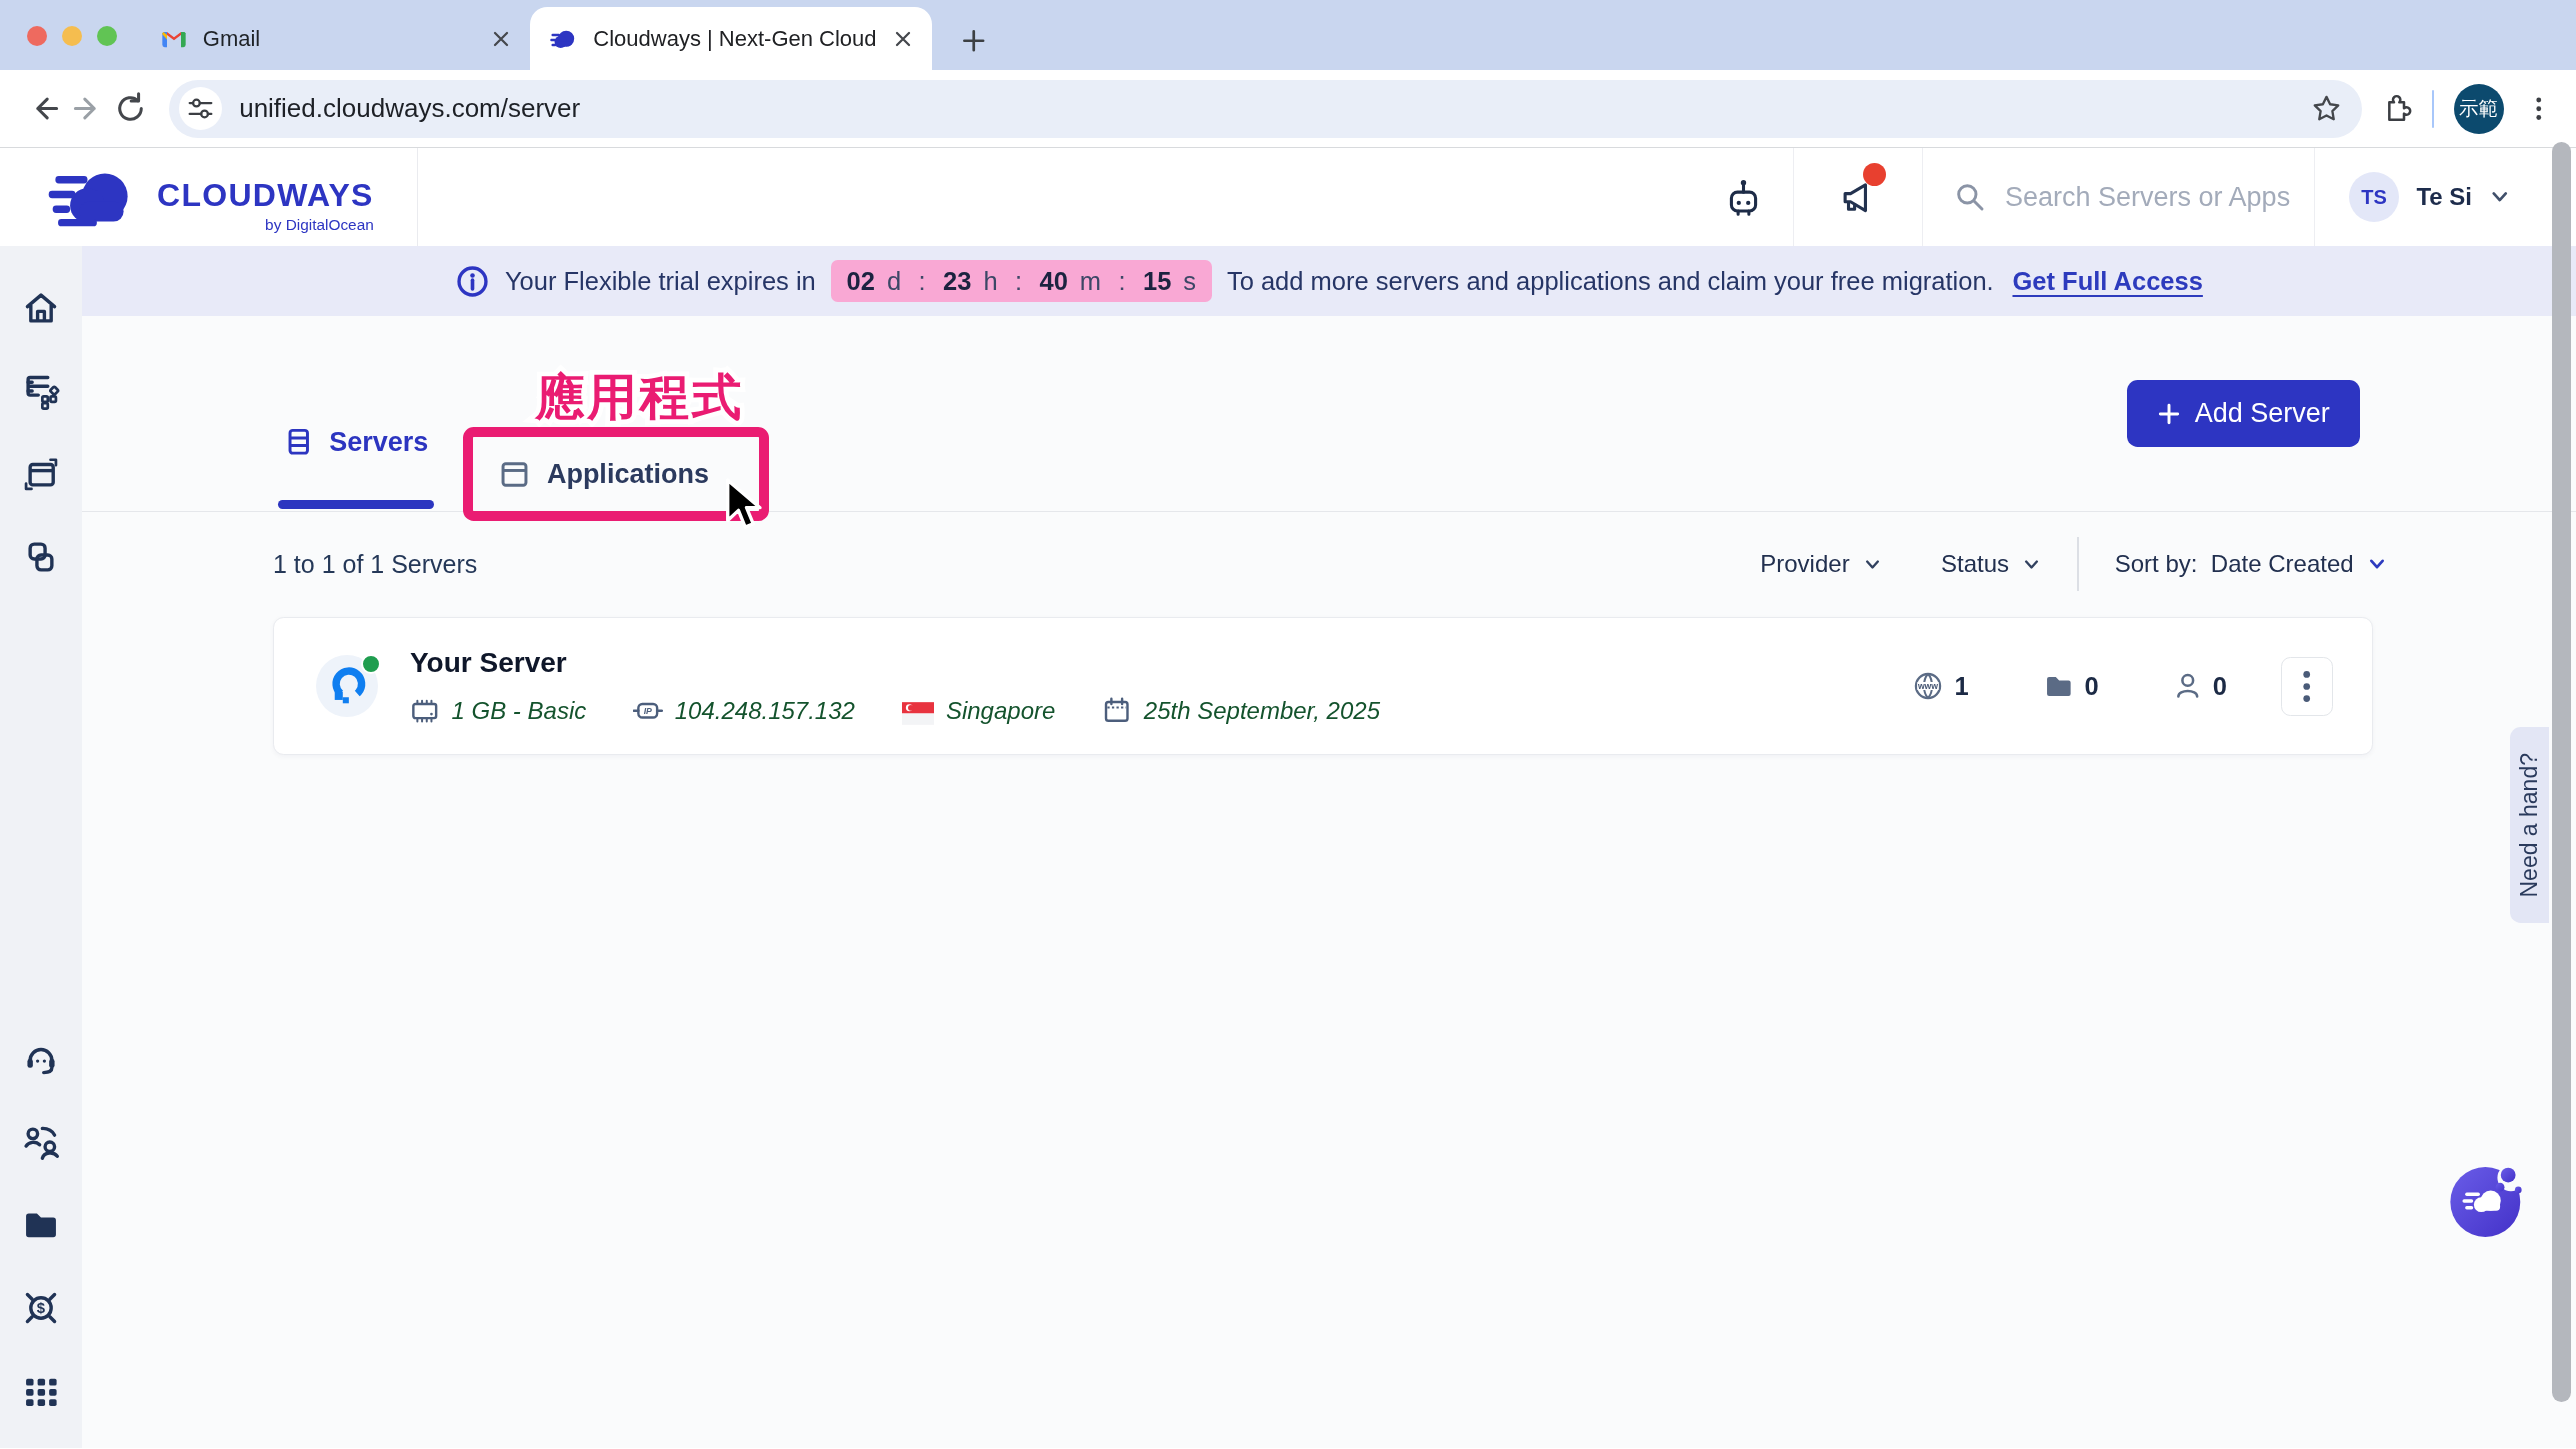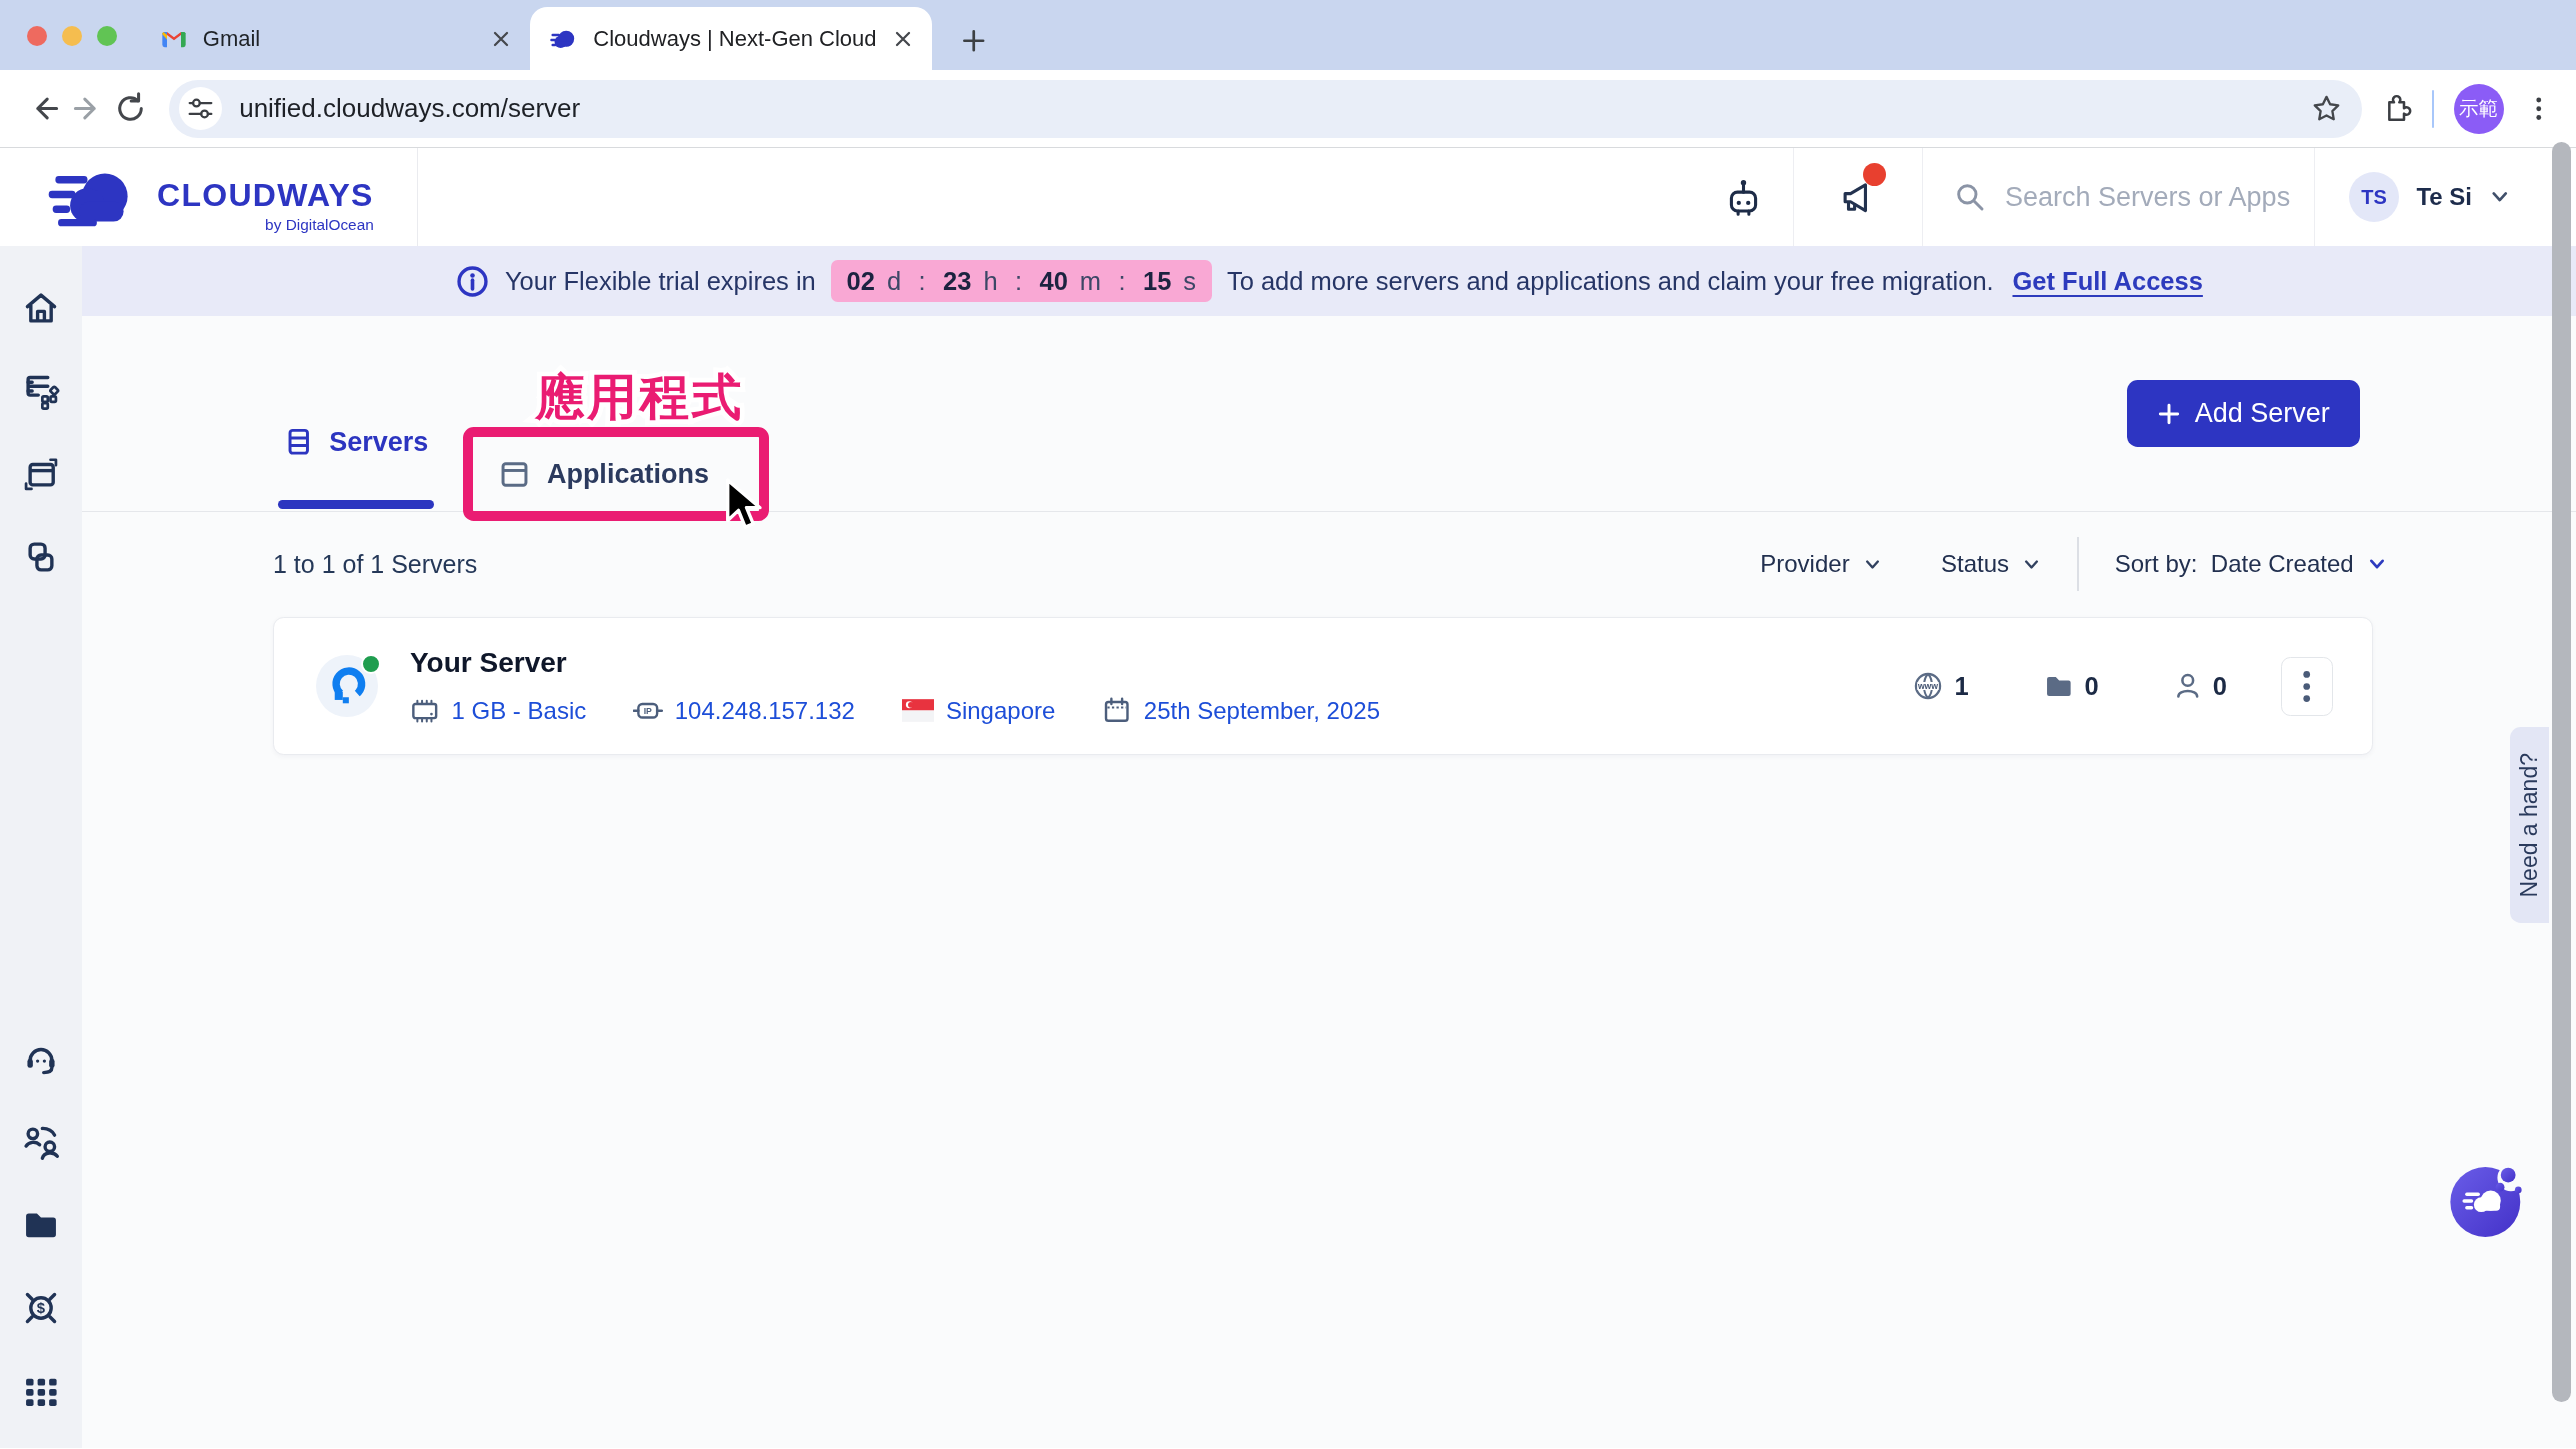--- a/index.html
+++ b/index.html
@@ -18,21 +18,21 @@
   .tab-title { font-size:22px; flex:1; white-space:nowrap; overflow:hidden; }
   .newtab { margin-left:27px; margin-bottom:14.8px; }
 
   .toolbar { height:78px; background:#fff; display:flex; align-items:center; padding:0 23px; border-bottom:1.3px solid #d8dadd; }
   .nav-btn { width:43px; height:43px; display:flex; align-items:center; justify-content:center; }
   .url-pill { flex:1; height:58px; background:#e9eef8; border-radius:29.5px; margin:0 17.4px; display:flex; align-items:center; padding:0 20px 0 9.4px; }
   .tune-wrap { width:43px; height:43px; border-radius:50%; background:#fff; display:flex; align-items:center; justify-content:center; margin-right:17.4px; }
   .url-text { font-size:26px; color:#1d2026; flex:1; }
   .tb-right { display:flex; align-items:center; gap:20px; }
   .tb-divider { width:2px; height:38px; background:#a8c7fa; border-radius:1.3px; }
-  .chrome-avatar { width:50px; height:50px; border-radius:50%; background:#8b5cf6; color:#fff; font-size:19.5px; display:flex; align-items:center; justify-content:center; }
+  .chrome-avatar { width:50px; height:50px; border-radius:50%; background:#0c4a6e; color:#fff; font-size:19.5px; display:flex; align-items:center; justify-content:center; }
 
   
   .app-header { height:98px; background:#fff; display:flex; align-items:stretch; }
   .logo-area { width:418px; border-right:1.3px solid #eaebef; display:flex; align-items:center; padding-left:38px; gap:12px; }
   .brand-text { display:flex; flex-direction:column; align-items:flex-end;margin-top:17px; }
   .brand-name { font-size:32px; font-weight:700; color:#2d35c2; letter-spacing:1.3px; }
   .brand-sub { font-size:15.4px; color:#2d35c2; margin-top:1.3px; }
   .hdr-spacer { flex:1; }
   .hdr-btn { display:flex; align-items:center; justify-content:center; border-left:1.3px solid #edeef2; position:relative; }
   .hdr-robot { width:99px; border-left:none; }
@@ -82,21 +82,21 @@
   .filter-divider { width:1.3px; height:54px; background:#dcdfe5; margin:0 36px; }
   .gap-prov { margin-right:59px; }
 
   .server-card { position:absolute; left:191px; top:301px; width:2100px; height:138px; background:#fff; border:1.3px solid #e9ebef; border-radius:10.7px; display:flex; align-items:center; padding-left:42px; box-shadow:0 1.3px 5.4px rgba(16,24,64,.04); }
   .do-wrap { position:relative; width:62px; height:62px; }
   .do-circle { width:62px; height:62px; border-radius:50%; background:#eef3fa; display:flex; align-items:center; justify-content:center; }
   .status-dot { position:absolute; top:-1.3px; right:-2.7px; width:20px; height:20px; border-radius:50%; background:#1f9d4f; border:2.7px solid #fff; }
   .card-info { margin-left:32px; }
   .server-name { font-size:28px; font-weight:700; color:#0f172a; }
   .detail-row { display:flex; align-items:center; gap:47px; margin-top:17.4px; }
-  .detail { display:flex; align-items:center; gap:12px; font-size:24px; color:#1d4ed8; }
+  .detail { display:flex; align-items:flex-end; gap:12px; font-size:24px; color:#14532d;font-style:italic; }
   .card-stats { margin-left:auto; display:flex; align-items:center; gap:74px; margin-right:39px; }
   .stat { display:flex; align-items:center; gap:10.7px; font-size:25.5px; font-weight:600; color:#1c2a45; }
   .kebab-btn { width:52px; height:59px; background:#fff; border:1.3px solid #e3e6ea; border-radius:9.4px; display:flex; align-items:center; justify-content:center; margin-left:-20px; cursor:pointer; }
 
   .need-hand { position:absolute; left:2428px; top:411px; width:39px; height:196px; background:#e3e6f5; border-radius:10.7px 0 0 10.7px; display:flex; align-items:center; justify-content:center; cursor:pointer; }
   .need-hand span { writing-mode:vertical-rl; transform:rotate(180deg); font-size:23px; color:#2a3a5c; }
 
   .chat-bubble { position:absolute; left:2367px; top:847px; width:78px; height:78px; cursor:pointer; }
 
   .scroll-thumb { position:fixed; left:2552px; top:142px; width:19px; height:1260px; border-radius:9.4px; background:#b4b7bd; z-index:50; }

